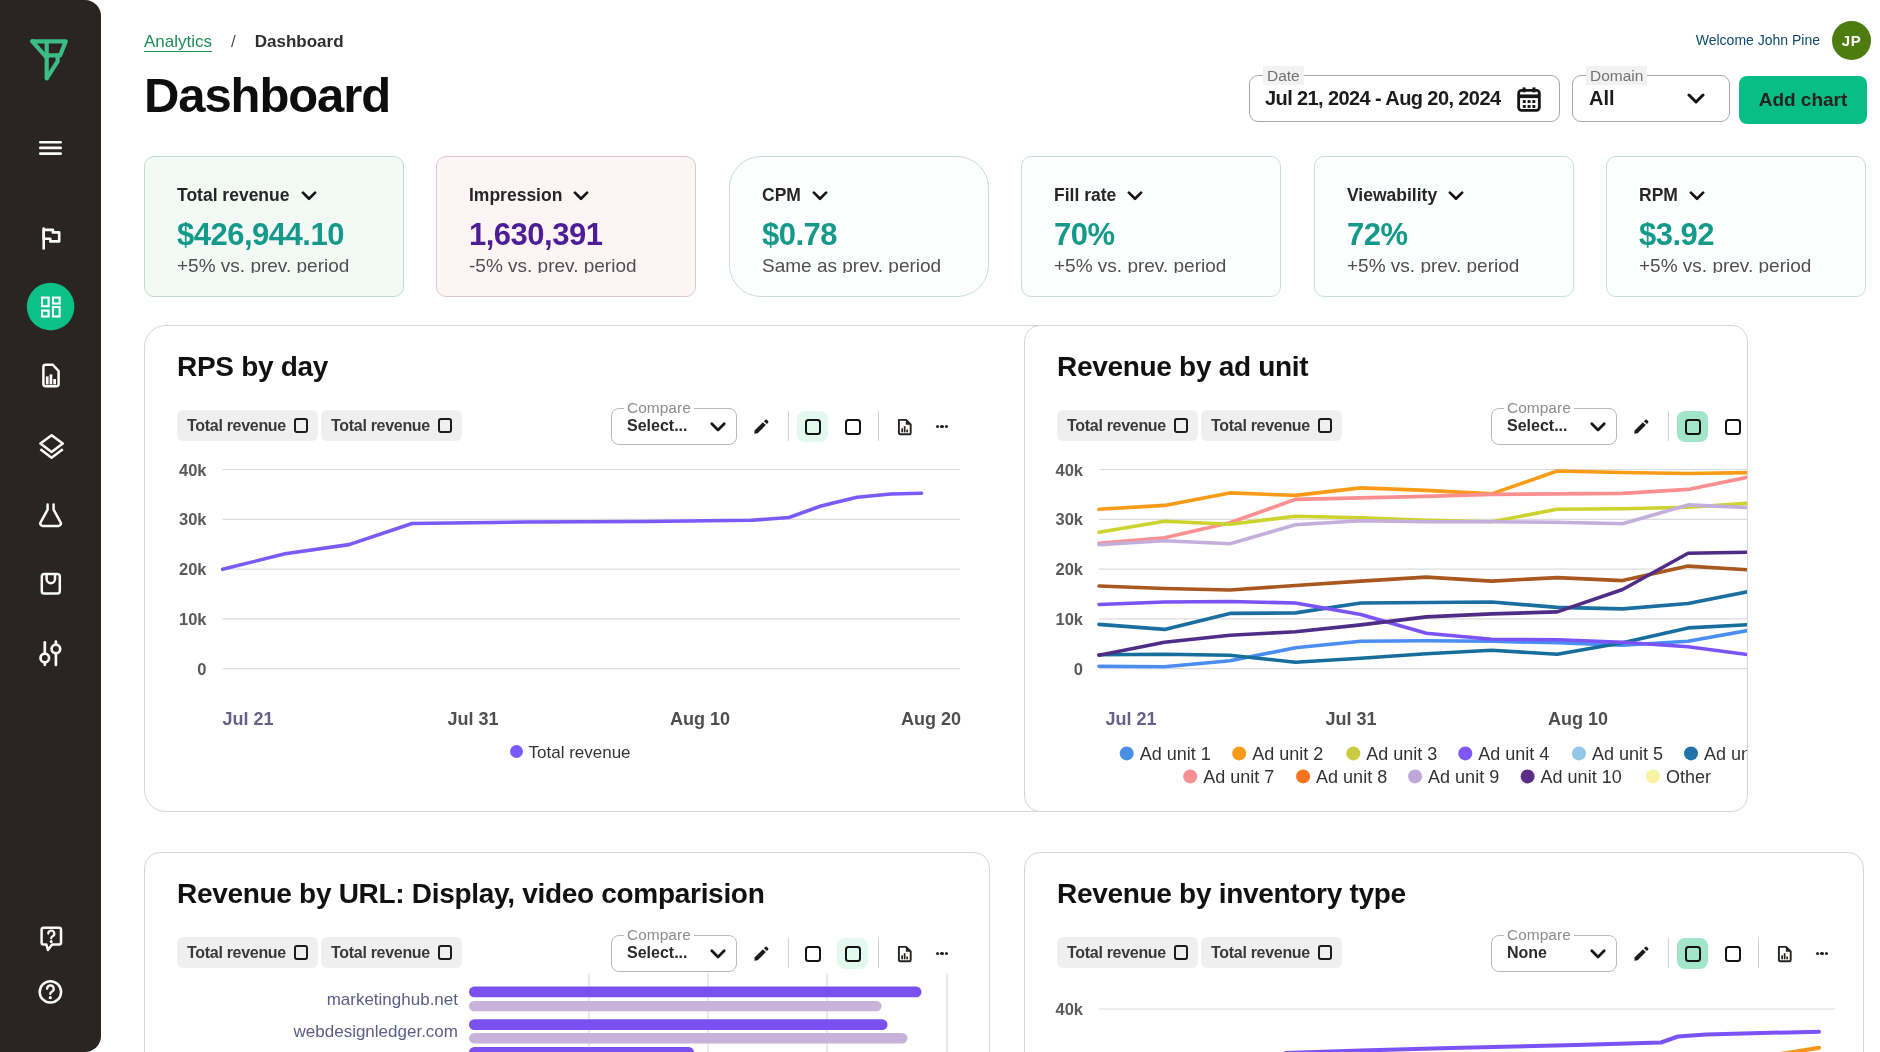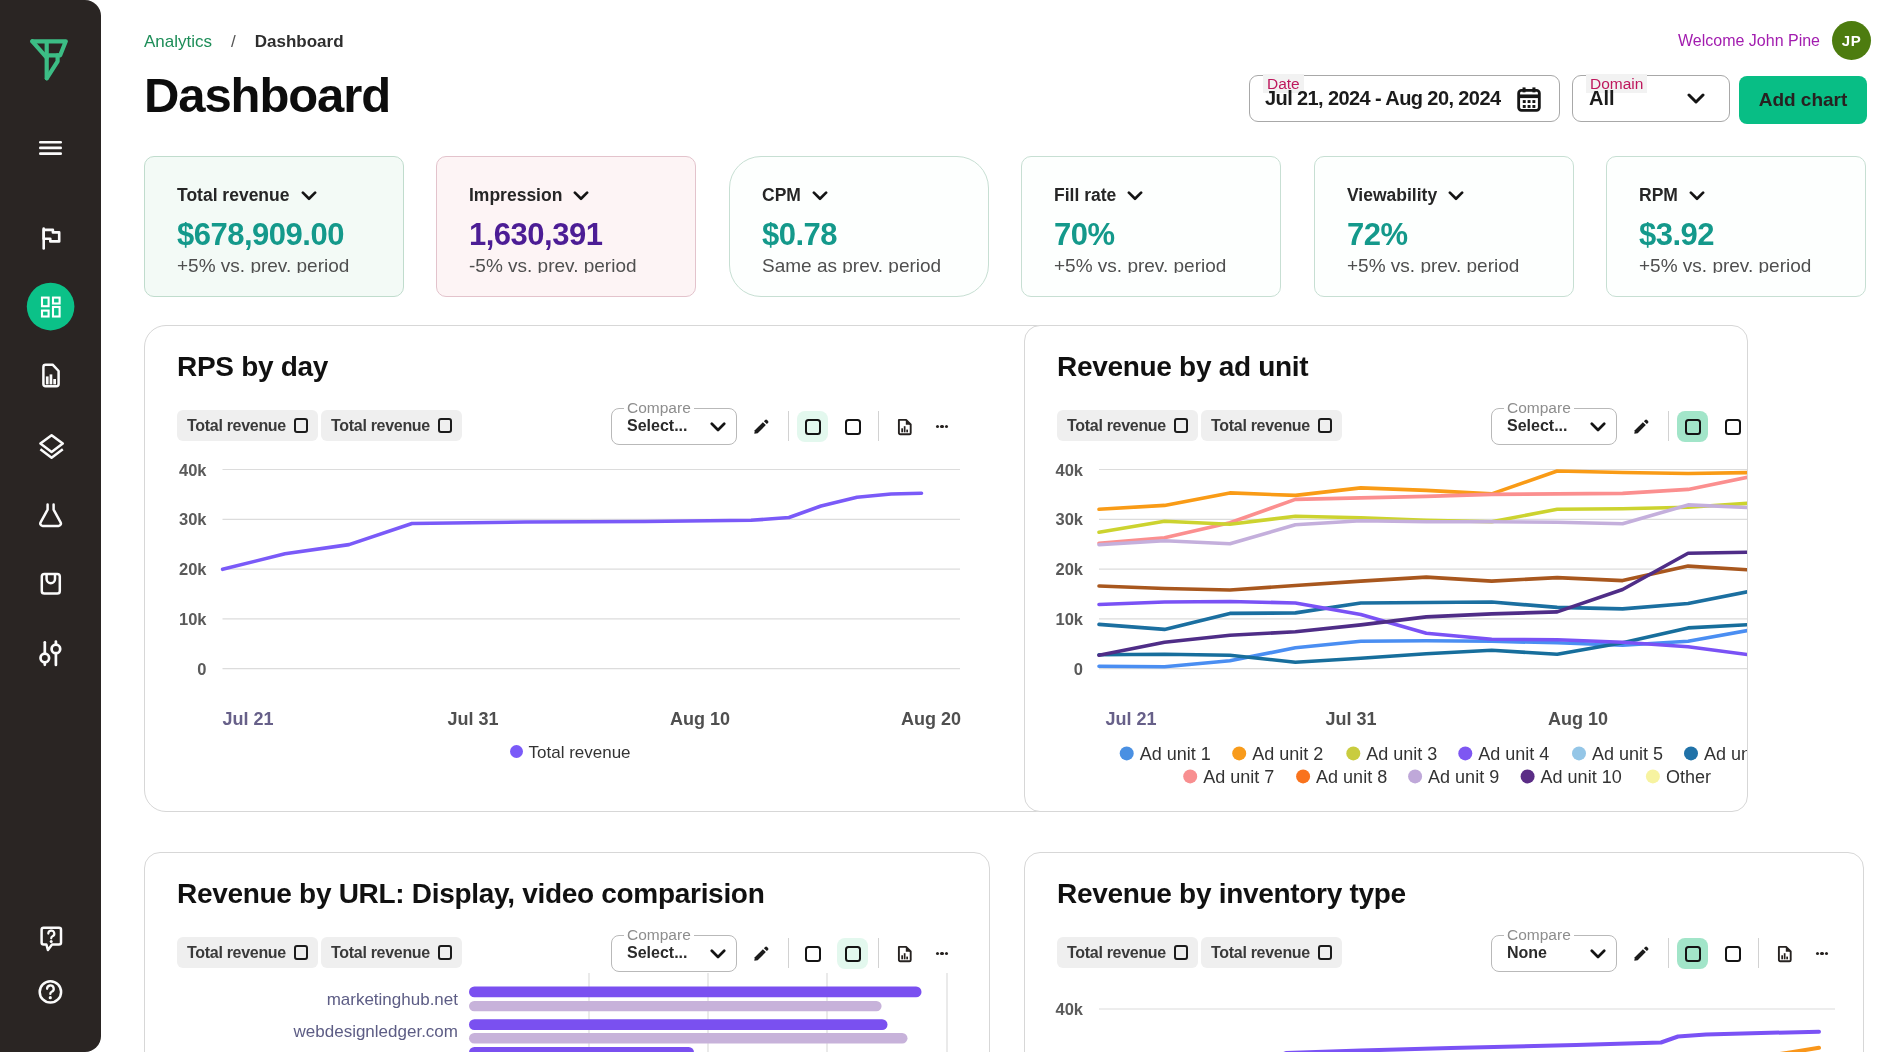--- a/index.html
+++ b/index.html
@@ -1,32 +1,32 @@
 <!DOCTYPE html>
 <html><head>
 <meta charset="utf-8">
 <style>
 * { margin:0; padding:0; box-sizing:border-box; }
 html,body { width:1880px; height:1052px; overflow:hidden; background:#fff;
   font-family:"Liberation Sans", sans-serif; -webkit-font-smoothing:antialiased; }
 #sidebar { position:absolute; left:0; top:0; width:101px; height:1052px;
   background:#2a2523; border-radius:0 16px 16px 0; }
 #crumbs { position:absolute; left:144px; top:32px; font-size:17px; color:#4d4d4d; }
-#crumbs a { color:#1d8d58; text-underline-offset:4px; text-decoration-skip-ink:none; }
+#crumbs a { color:#1d8d58; text-decoration:underline; text-underline-offset:4px; text-decoration-skip-ink:none; }
 #crumbs .sep { margin:0 19px; color:#555; }
 #crumbs .cur { font-weight:bold; color:#2e2e2e; }
-#welcome { position:absolute; top:31.5px; right:60px; font-size:16px; color:#a21caf; }
+#welcome { position:absolute; top:31.5px; right:60px; font-size:14px; color:#0c4a6e; }
 #avatar { position:absolute; left:1832px; top:21px; width:39px; height:39px;
   border-radius:50%; background:#4d7c0f; color:#fff; font-size:15px; font-weight:bold;
   display:flex; align-items:center; justify-content:center; letter-spacing:.5px;}
 #title { position:absolute; left:144px; top:67px; font-size:49px; font-weight:bold;
   color:#0d0d0d; letter-spacing:-1.1px; }
 .fld { position:absolute; border:1.3px solid #a8a8a8; border-radius:9px; background:#fff; }
-.fld .lbl { position:absolute; top:-10px; left:13px; font-size:15.5px; color:#be185d;
-  background:#f2f2f2; padding:0 4px; line-height:19px;margin-top:8px; }
+.fld .lbl { position:absolute; top:-10px; left:13px; font-size:15.5px; color:#737373;
+  background:#f2f2f2; padding:0 4px; line-height:19px; }
 #datebox { left:1249px; top:75px; width:311px; height:47px; }
 #datebox .val { position:absolute; left:15px; top:11px; font-size:20px; font-weight:bold;
   color:#1b1b1b; letter-spacing:-0.6px; }
 #domainbox { left:1572px; top:75px; width:158px; height:47px; }
 #domainbox .val { position:absolute; left:16px; top:11px; font-size:20px; font-weight:bold; color:#1b1b1b; }
 #addchart { position:absolute; left:1739px; top:76px; width:128px; height:48px;
   background:#08bE85; border-radius:8px; color:#272120; font-size:19px; font-weight:bold;
   display:flex; align-items:center; justify-content:center; }
 .kpi { position:absolute; top:156px; width:260px; height:141px; border-radius:10px;
   background:#fdfffe; border:1px solid #c7dfd3; }
@@ -160,21 +160,21 @@
   <svg style="position:absolute;right:24px;top:17px;" width="18" height="12" viewBox="0 0 18 12">
       <path d="M2 2 L9 9 L16 2" fill="none" stroke="#141414" stroke-width="3" stroke-linecap="round" stroke-linejoin="round"></path>
     </svg>
 </div>
 <div id="addchart">Add chart</div>
 
 <div class="kpi" style="left:144px; background:#f3faf6; border-color:#c0dccd;">
   <div class="t">Total revenue<svg width="16" height="10" viewBox="0 0 14 9">
         <path d="M1.5 1.5 L7 7 L12.5 1.5" fill="none" stroke="#141414" stroke-width="2.4" stroke-linecap="round" stroke-linejoin="round"></path>
       </svg></div>
-  <div class="v">$678,909.00</div>
+  <div class="v">$426,944.10</div>
   <div class="s">+5% vs. prev. period</div>
 </div>
 <div class="kpi" style="left:436px; background:#fdf4f5; border-color:#e3c3cc;">
   <div class="t">Impression<svg width="16" height="10" viewBox="0 0 14 9">
         <path d="M1.5 1.5 L7 7 L12.5 1.5" fill="none" stroke="#141414" stroke-width="2.4" stroke-linecap="round" stroke-linejoin="round"></path>
       </svg></div>
   <div class="v" style="color:#4c1d95;">1,630,391</div>
   <div class="s">-5% vs. prev. period</div>
 </div>
 <div class="kpi" style="left:729px;border-radius:32px;">

